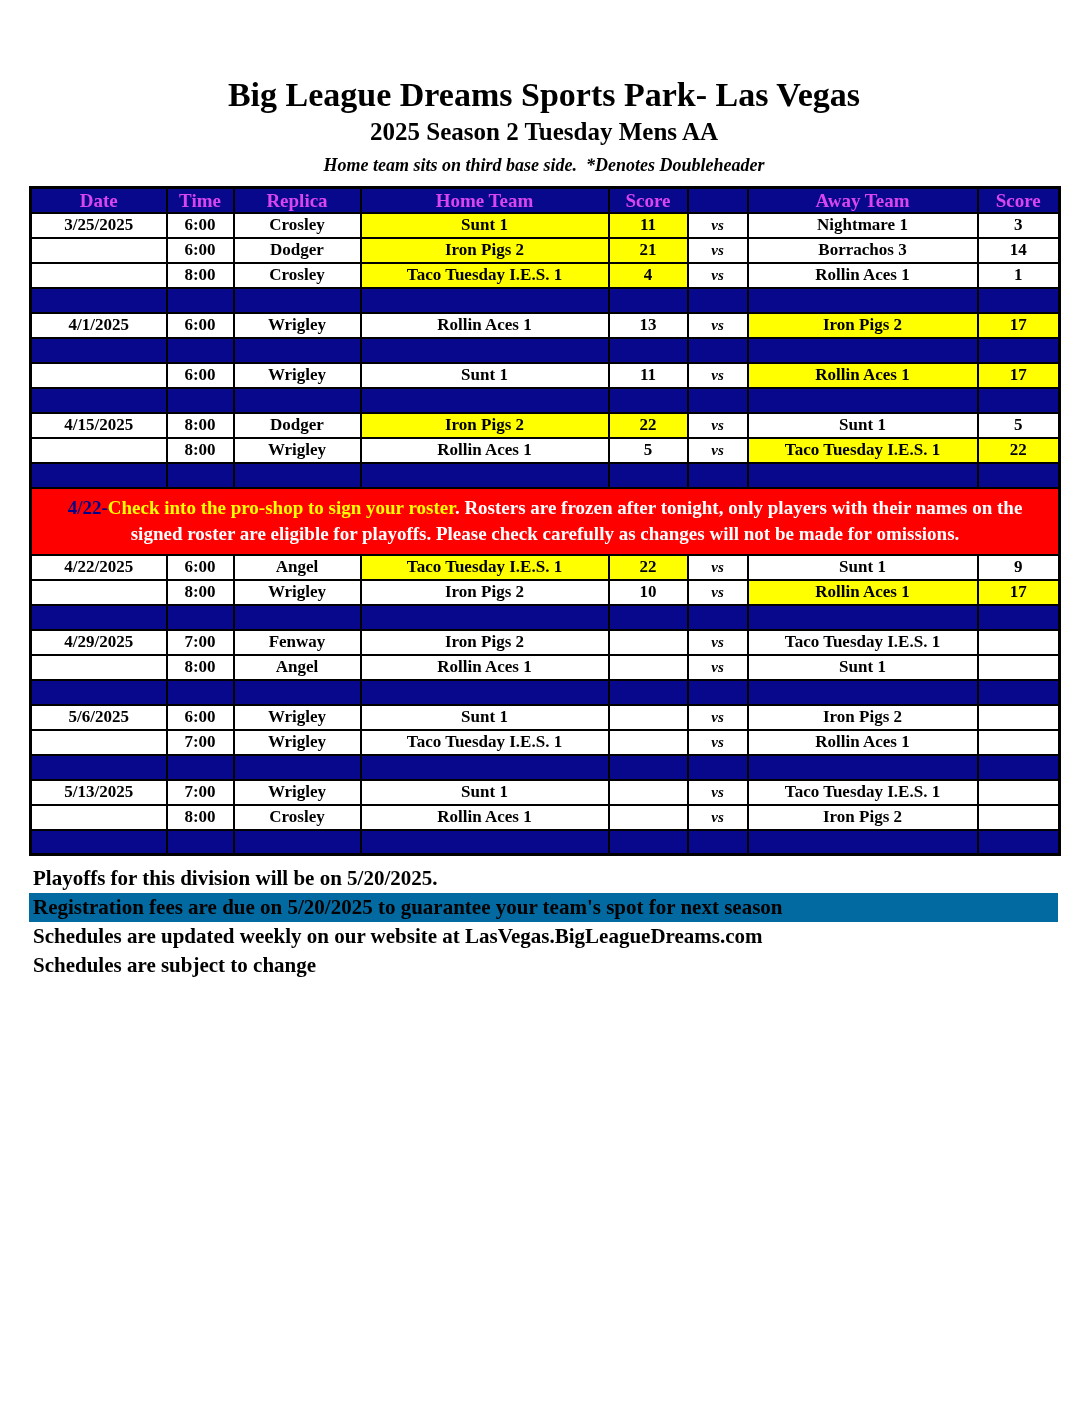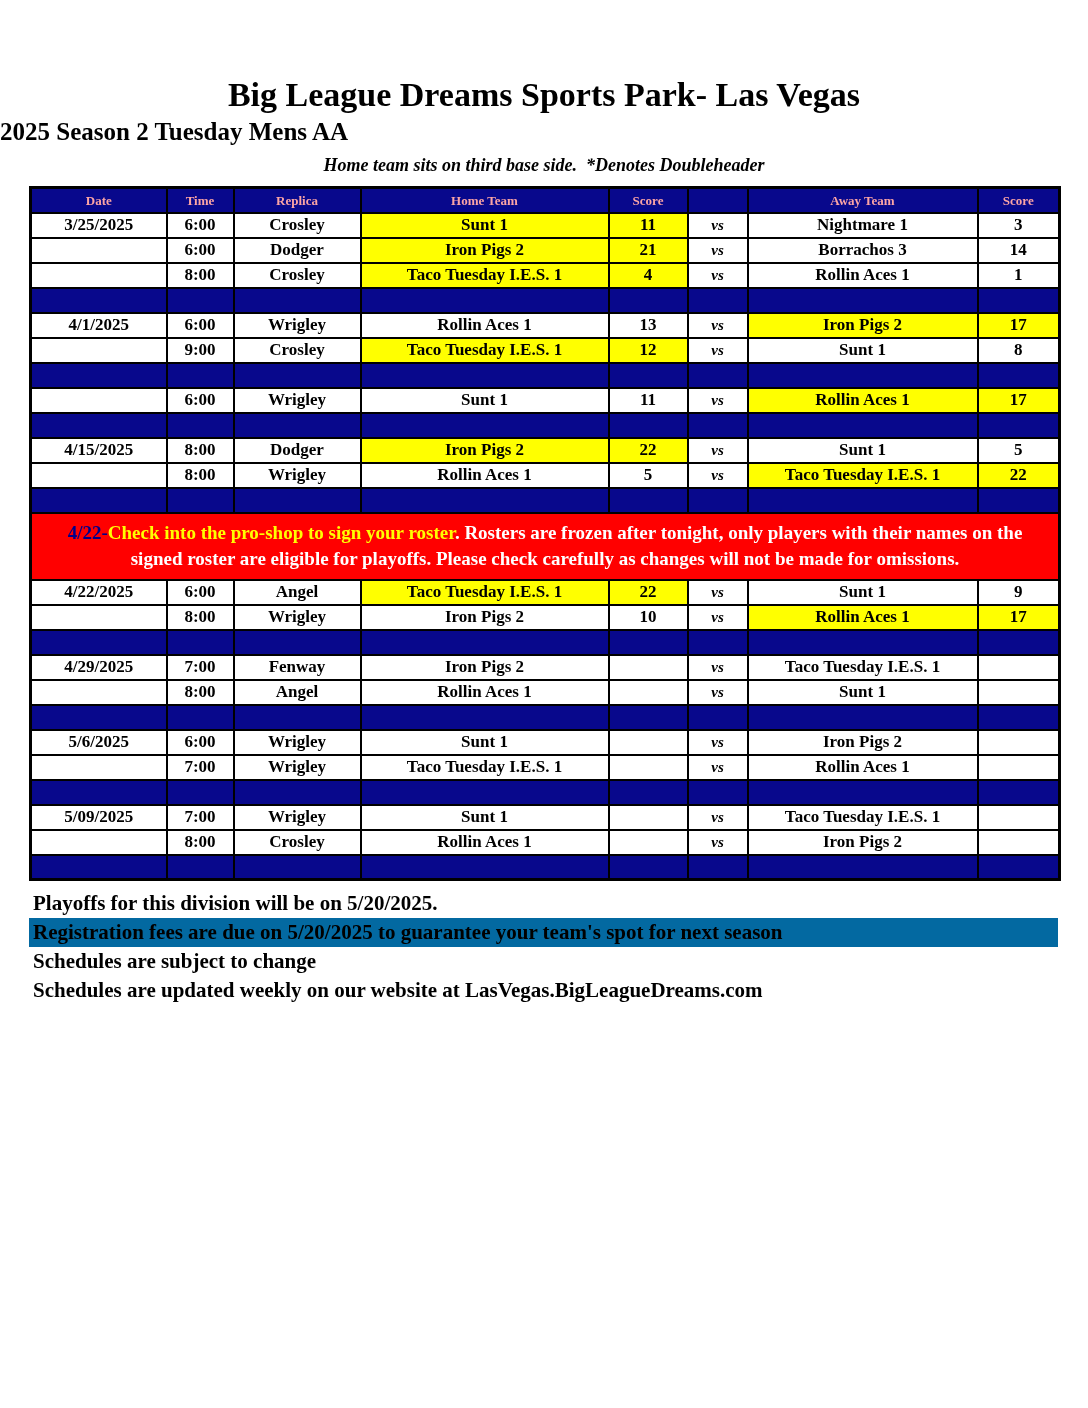--- a/index.html
+++ b/index.html
@@ -3,37 +3,37 @@
 <meta charset="utf-8">
 <style>
   html,body{margin:0;padding:0;}
   body{
     width:1088px;height:1408px;
     background:#ffffff;color:#000;
     font-family:"Liberation Serif", serif;
     position:relative;
   }
   .page-title{text-align:center;font-weight:700;font-size:34px;padding-top:76px;line-height:1.1;}
-  .page-subtitle{font-weight:700;font-size:25px;margin-top:5px;}
+  .page-subtitle{text-align:center;font-weight:700;font-size:25px;margin-top:5px;}
   .page-note{text-align:center;font-weight:700;font-style:italic;font-size:18px;margin-top:9px;white-space:pre;}
 
   table.schedule{
     border-collapse:collapse;table-layout:fixed;
     margin:10px 0 0 29px;width:1029px;
     border:3px solid #000;
   }
   th,td{
     border:2px solid #000;
     height:25px;padding:0 2px;
     font-weight:700;font-size:17px;
     text-align:center;vertical-align:middle;
     overflow:hidden;white-space:nowrap;
     box-sizing:border-box;
   }
-  thead th{background:#08088c;color:#fca5a5;font-size:13px;}
+  thead th{background:#08088c;color:#d946ef;font-size:19px;}
   tr.spacer td{background:#08088c;}
   td.win{background:#ffff00;}
   td.vs{font-style:italic;font-size:15px;}
   td.notice{
     background:#ff0000;color:#ffffff;
     font-size:19px;line-height:26px;height:67px;
     white-space:normal;
   }
   .n-navy{color:#00008b;}
   .n-yellow{color:#ffff00;}
@@ -117,30 +117,20 @@
       <tr>
         <td>4/1/2025</td>
         <td>6:00</td>
         <td>Wrigley</td>
         <td>Rollin Aces 1</td>
         <td>13</td>
         <td class="vs">vs</td>
         <td class="win">Iron Pigs 2</td>
         <td class="win">17</td>
       </tr>
-      <tr>
-        <td></td>
-        <td>9:00</td>
-        <td>Crosley</td>
-        <td class="win">Taco Tuesday I.E.S. 1</td>
-        <td class="win">12</td>
-        <td class="vs">vs</td>
-        <td>Sunt 1</td>
-        <td>8</td>
-      </tr>
       <tr class="spacer">
         <td></td>
         <td></td>
         <td></td>
         <td></td>
         <td></td>
         <td></td>
         <td></td>
         <td></td>
       </tr>
@@ -284,21 +274,21 @@
         <td></td>
         <td></td>
         <td></td>
         <td></td>
         <td></td>
         <td></td>
         <td></td>
         <td></td>
       </tr>
       <tr>
-        <td>5/09/2025</td>
+        <td>5/13/2025</td>
         <td>7:00</td>
         <td>Wrigley</td>
         <td>Sunt 1</td>
         <td></td>
         <td class="vs">vs</td>
         <td>Taco Tuesday I.E.S. 1</td>
         <td></td>
       </tr>
       <tr>
         <td></td>
@@ -319,15 +309,15 @@
         <td></td>
         <td></td>
         <td></td>
       </tr>
     </tbody>
 </table>
 
 <div class="footer">
   <div class="f-line">Playoffs for this division will be on 5/20/2025.</div>
   <div class="f-line highlight">Registration fees are due on 5/20/2025 to guarantee your team's spot for next season</div>
+  <div class="f-line">Schedules are updated weekly on our website at LasVegas.BigLeagueDreams.com</div>
   <div class="f-line">Schedules are subject to change</div>
-  <div class="f-line">Schedules are updated weekly on our website at LasVegas.BigLeagueDreams.com</div>
 </div>
 
 </body></html>

